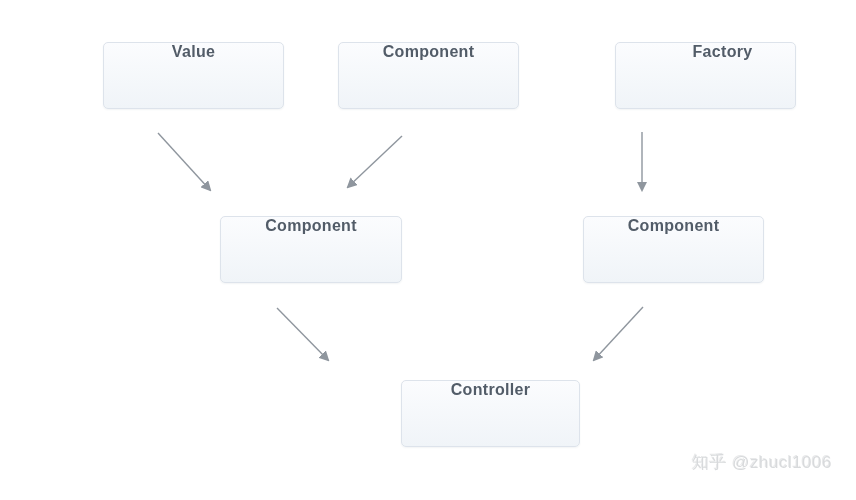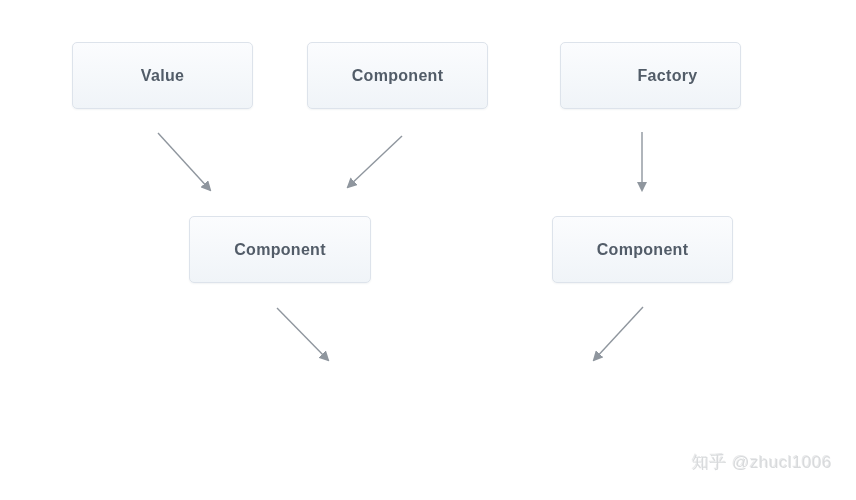--- a/index.html
+++ b/index.html
@@ -18,33 +18,34 @@
   .node {
     position: absolute;
     width: 181px;
     height: 67px;
     box-sizing: border-box;
     border: 1px solid #dde3eb;
     border-radius: 5px;
     background: linear-gradient(180deg, #fbfcfe 0%, #f0f4f8 100%);
     box-shadow: 0 1px 2px rgba(40, 60, 90, 0.06);
     display: flex;
-    align-items: center;
+    align-items: flex-start;
     justify-content: center;
+    margin-left: 31px;
   }
   .node .label {
     color: #525c68;
     font-size: 16px;
     font-weight: bold;
     letter-spacing: 0.3px;
   }
   
   .n-value            { left: 72px;  top: 42px;  }
   .n-component-top    { left: 307px; top: 42px;  }
-  .n-factory          { left: 560px; top: 42px; padding-left: 34px;  }
+  .n-factory          { left: 584px; top: 42px; padding-left: 34px;  }
   .n-component-left   { left: 189px; top: 216px; width: 182px; }
   .n-component-right  { left: 552px; top: 216px; }
   .n-controller       { left: 370px; top: 380px; width: 179px; }
 
   .arrow-layer {
     position: absolute;
     left: 0; top: 0;
     width: 856px;
     height: 500px;
     pointer-events: none;
@@ -96,16 +97,19 @@
   </div>
 
   <div class="node n-component-left">
     <span class="label">Component</span>
   </div>
 
   <div class="node n-component-right">
     <span class="label">Component</span>
   </div>
 
+  <div class="node n-controller">
+    <span class="label">Controller</span>
+  </div>
 
   <div class="watermark">知乎 @zhucl1006</div>
 
 </div>
 
 </body></html>

